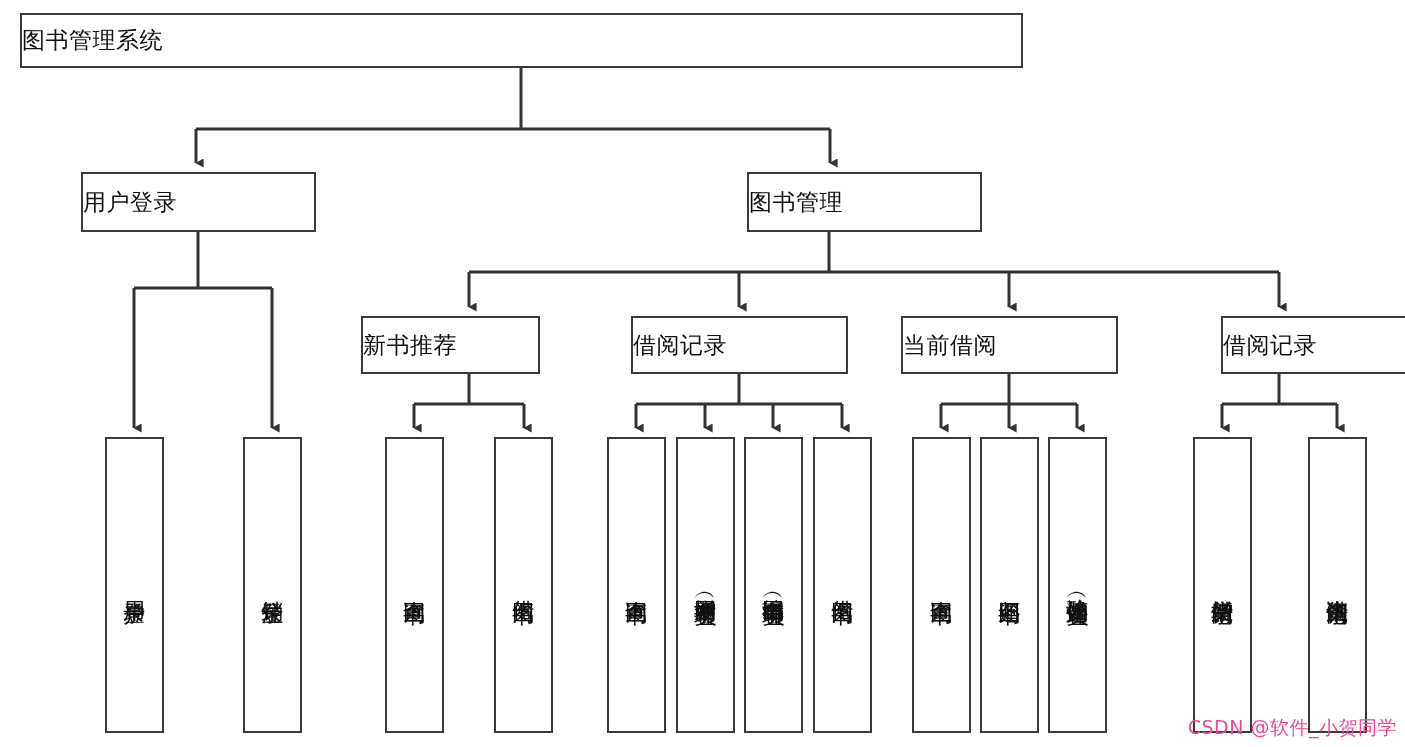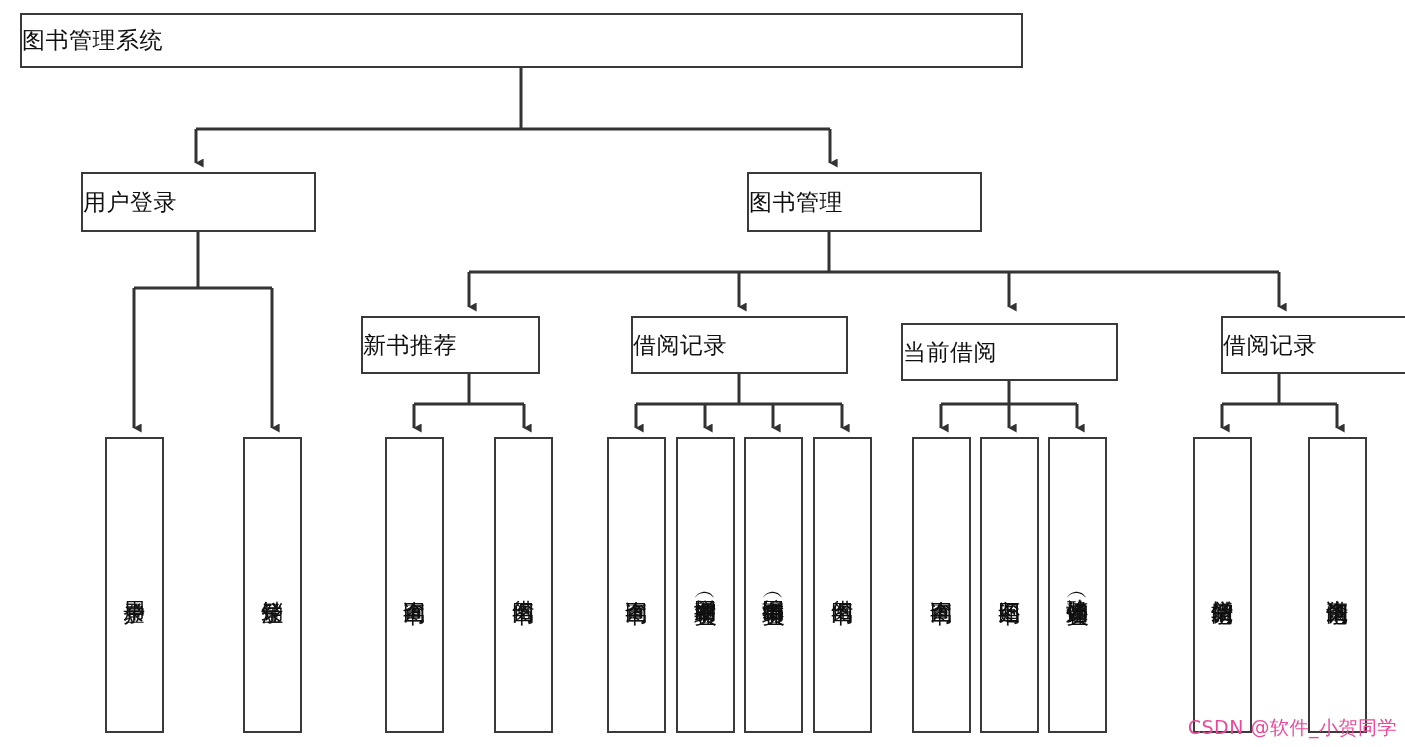--- a/index.html
+++ b/index.html
@@ -141,21 +141,21 @@
   </div>
 
   <div class="node" style="left:361px; top:316px; width:179px; height:58px;">
     <span class="node-label">新书推荐</span>
   </div>
 
   <div class="node" style="left:631px; top:316px; width:217px; height:58px;">
     <span class="node-label">借阅记录</span>
   </div>
 
-  <div class="node" style="left:901px; top:316px; width:217px; height:58px;margin-top:7px;">
+  <div class="node" style="left:901px; top:316px; width:217px; height:58px;">
     <span class="node-label">当前借阅</span>
   </div>
 
   <div class="node" style="left:1221px; top:316px; width:203px; height:58px;">
     <span class="node-label">借阅记录</span>
   </div>
 
   <div class="node leaf" style="left:105px; top:437px; width:59px; height:296px;">
     <span class="node-label">用户登录</span>
   </div>

